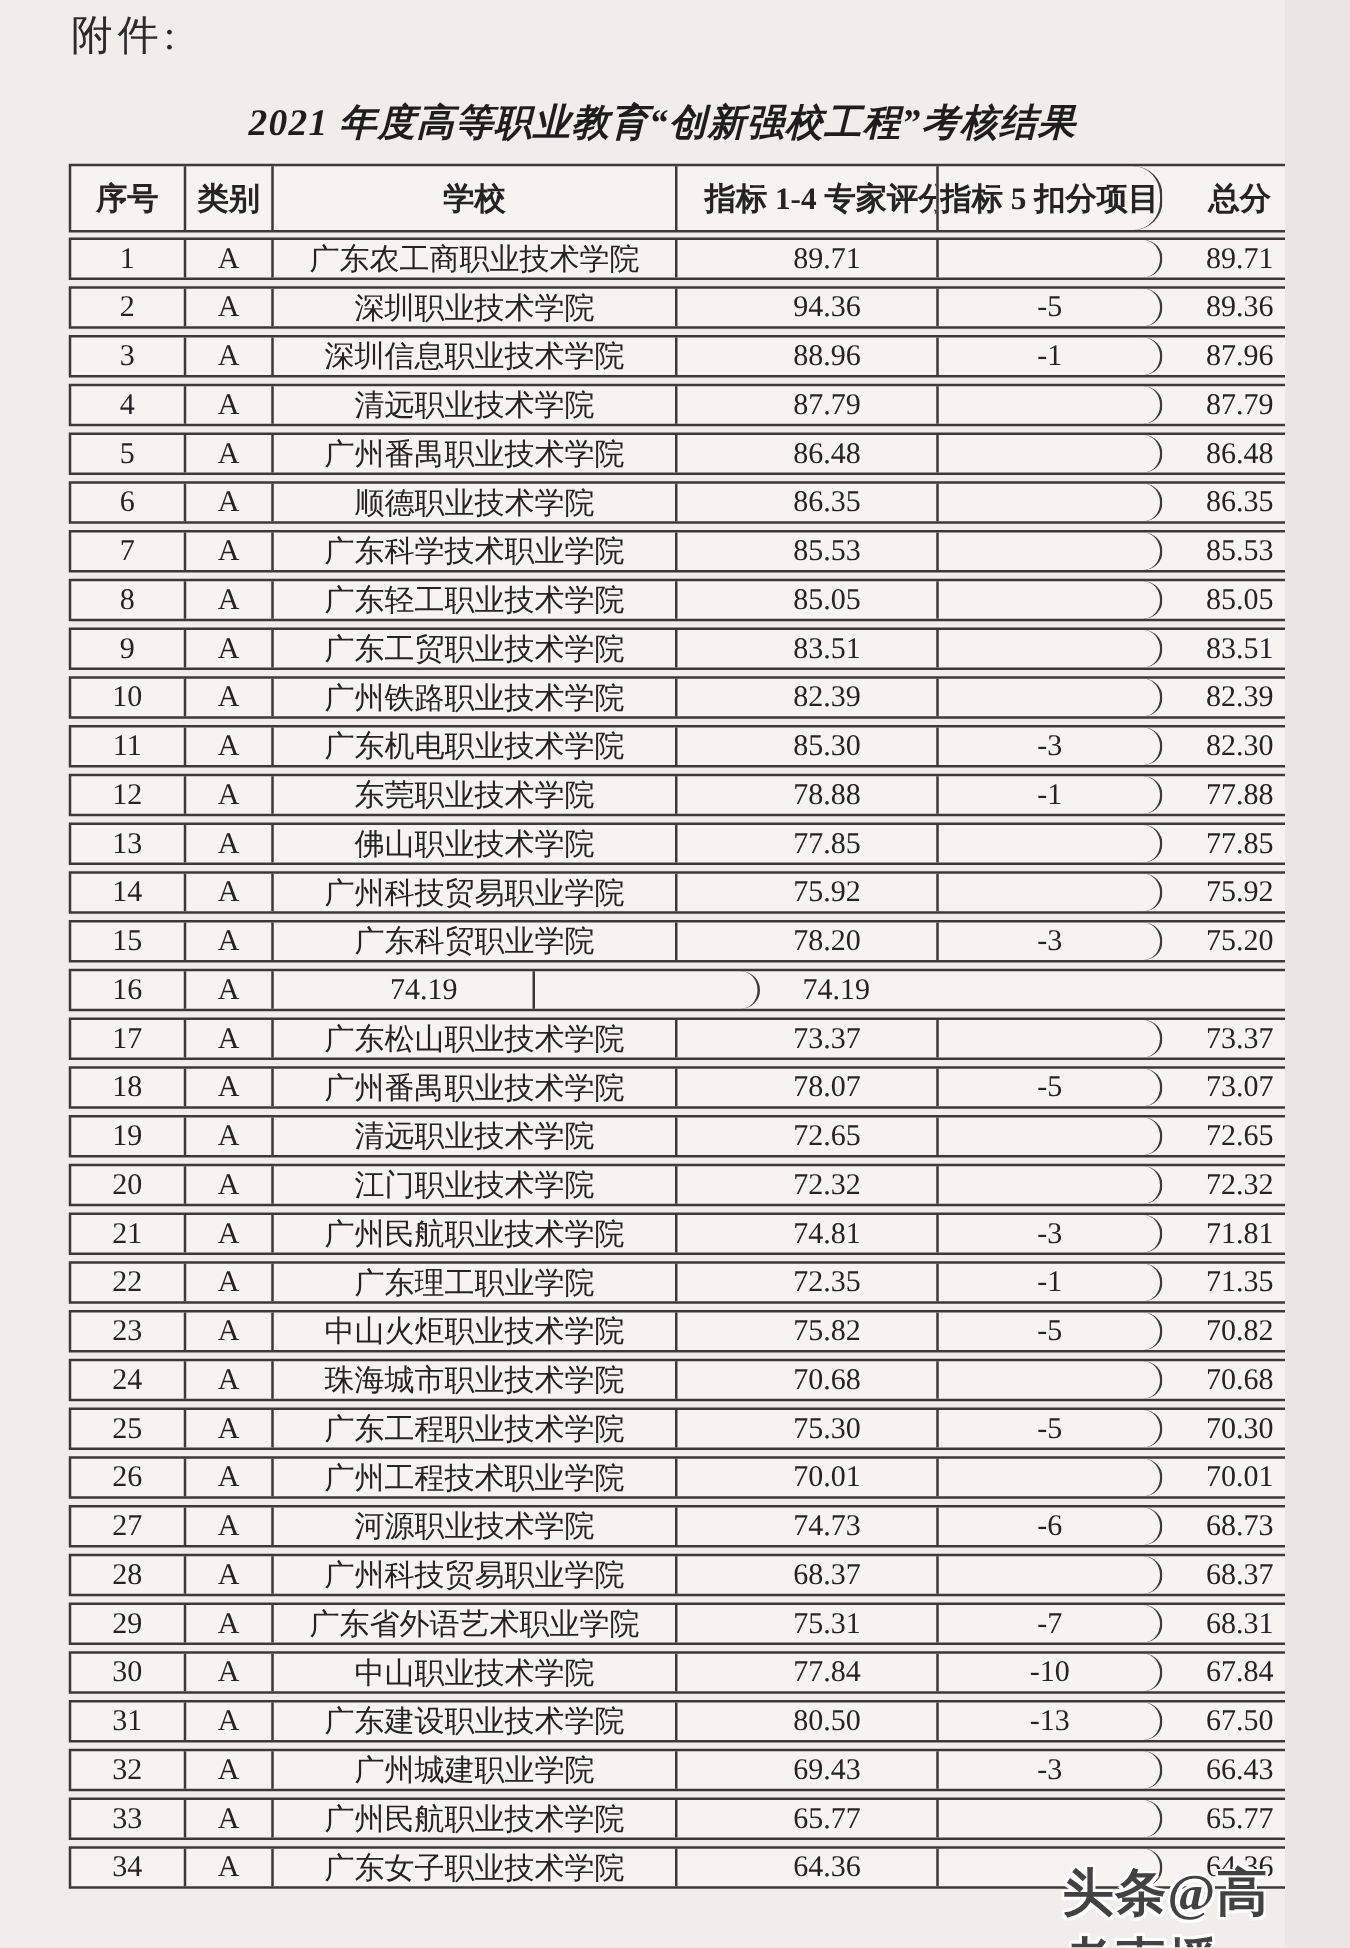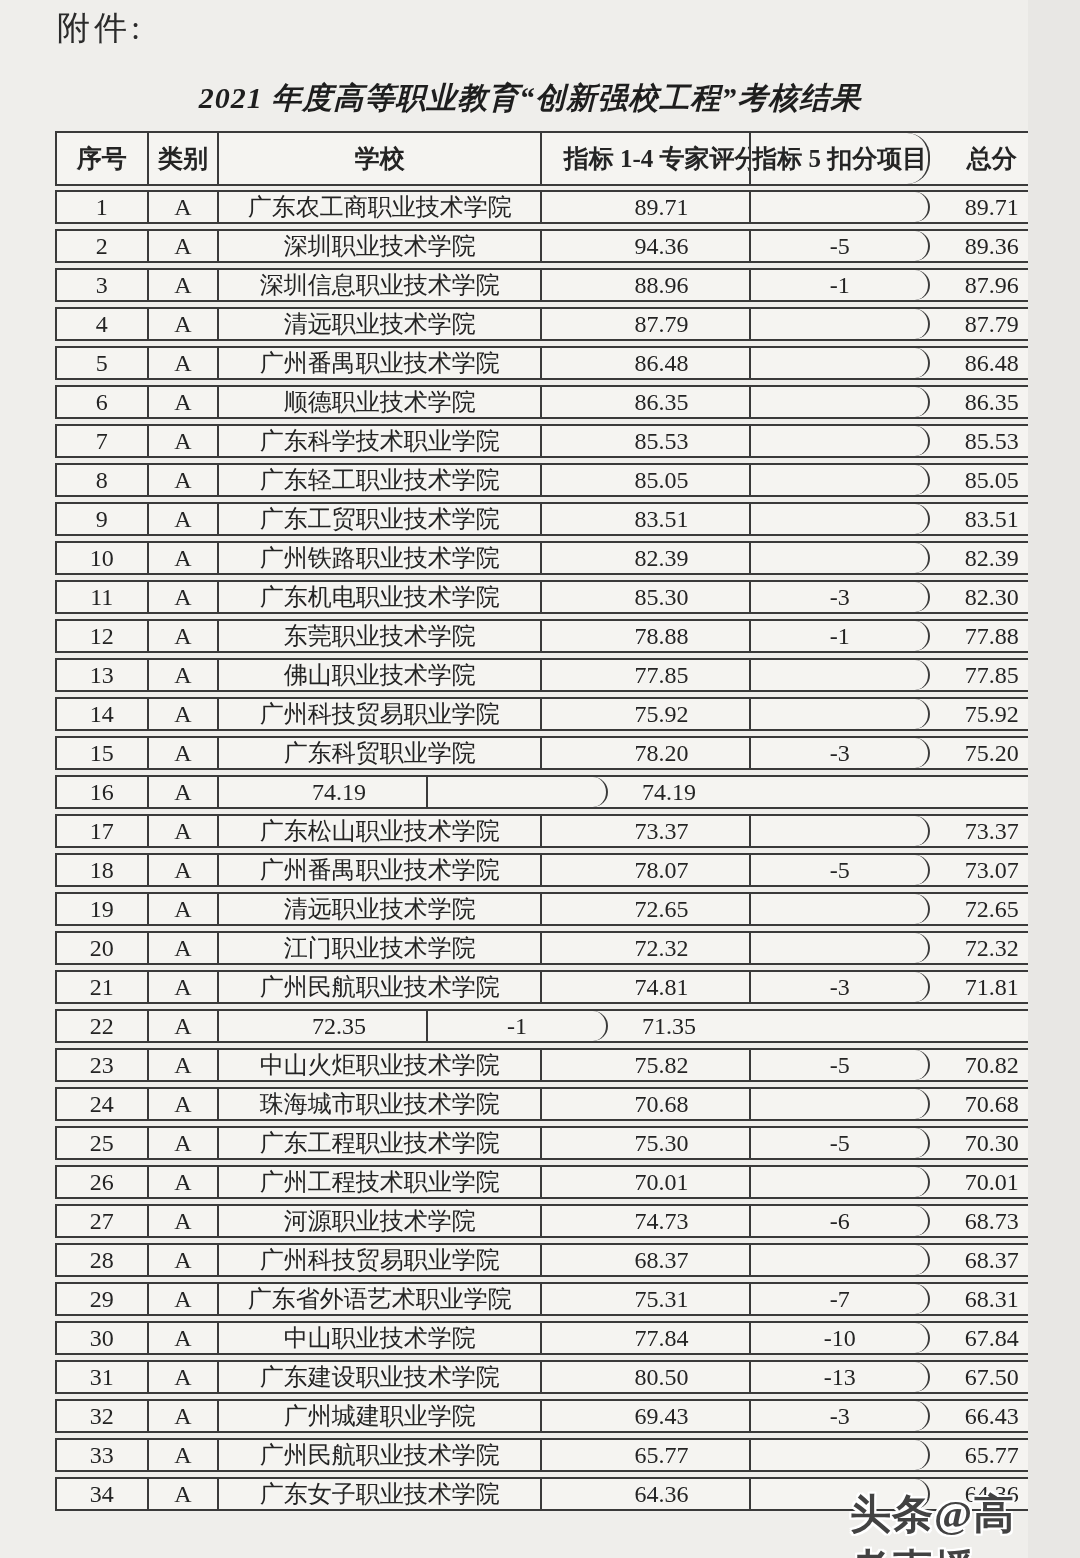--- a/index.html
+++ b/index.html
@@ -277,20 +277,21 @@
           <div class="tcell c0">21</div>
           <div class="tcell c1">A</div>
           <div class="tcell c2">广州民航职业技术学院</div>
           <div class="tcell c3">74.81</div>
           <div class="tcell c4">-3</div>
           <div class="tcell c5">71.81</div>
         </div>
         <div class="trow">
           <div class="tcell c0">22</div>
           <div class="tcell c1">A</div>
+          <div class="tcell c2">广东理工职业学院</div>
           <div class="tcell c3">72.35</div>
           <div class="tcell c4">-1</div>
           <div class="tcell c5">71.35</div>
         </div>
         <div class="trow">
           <div class="tcell c0">23</div>
           <div class="tcell c1">A</div>
           <div class="tcell c2">中山火炬职业技术学院</div>
           <div class="tcell c3">75.82</div>
           <div class="tcell c4">-5</div>

